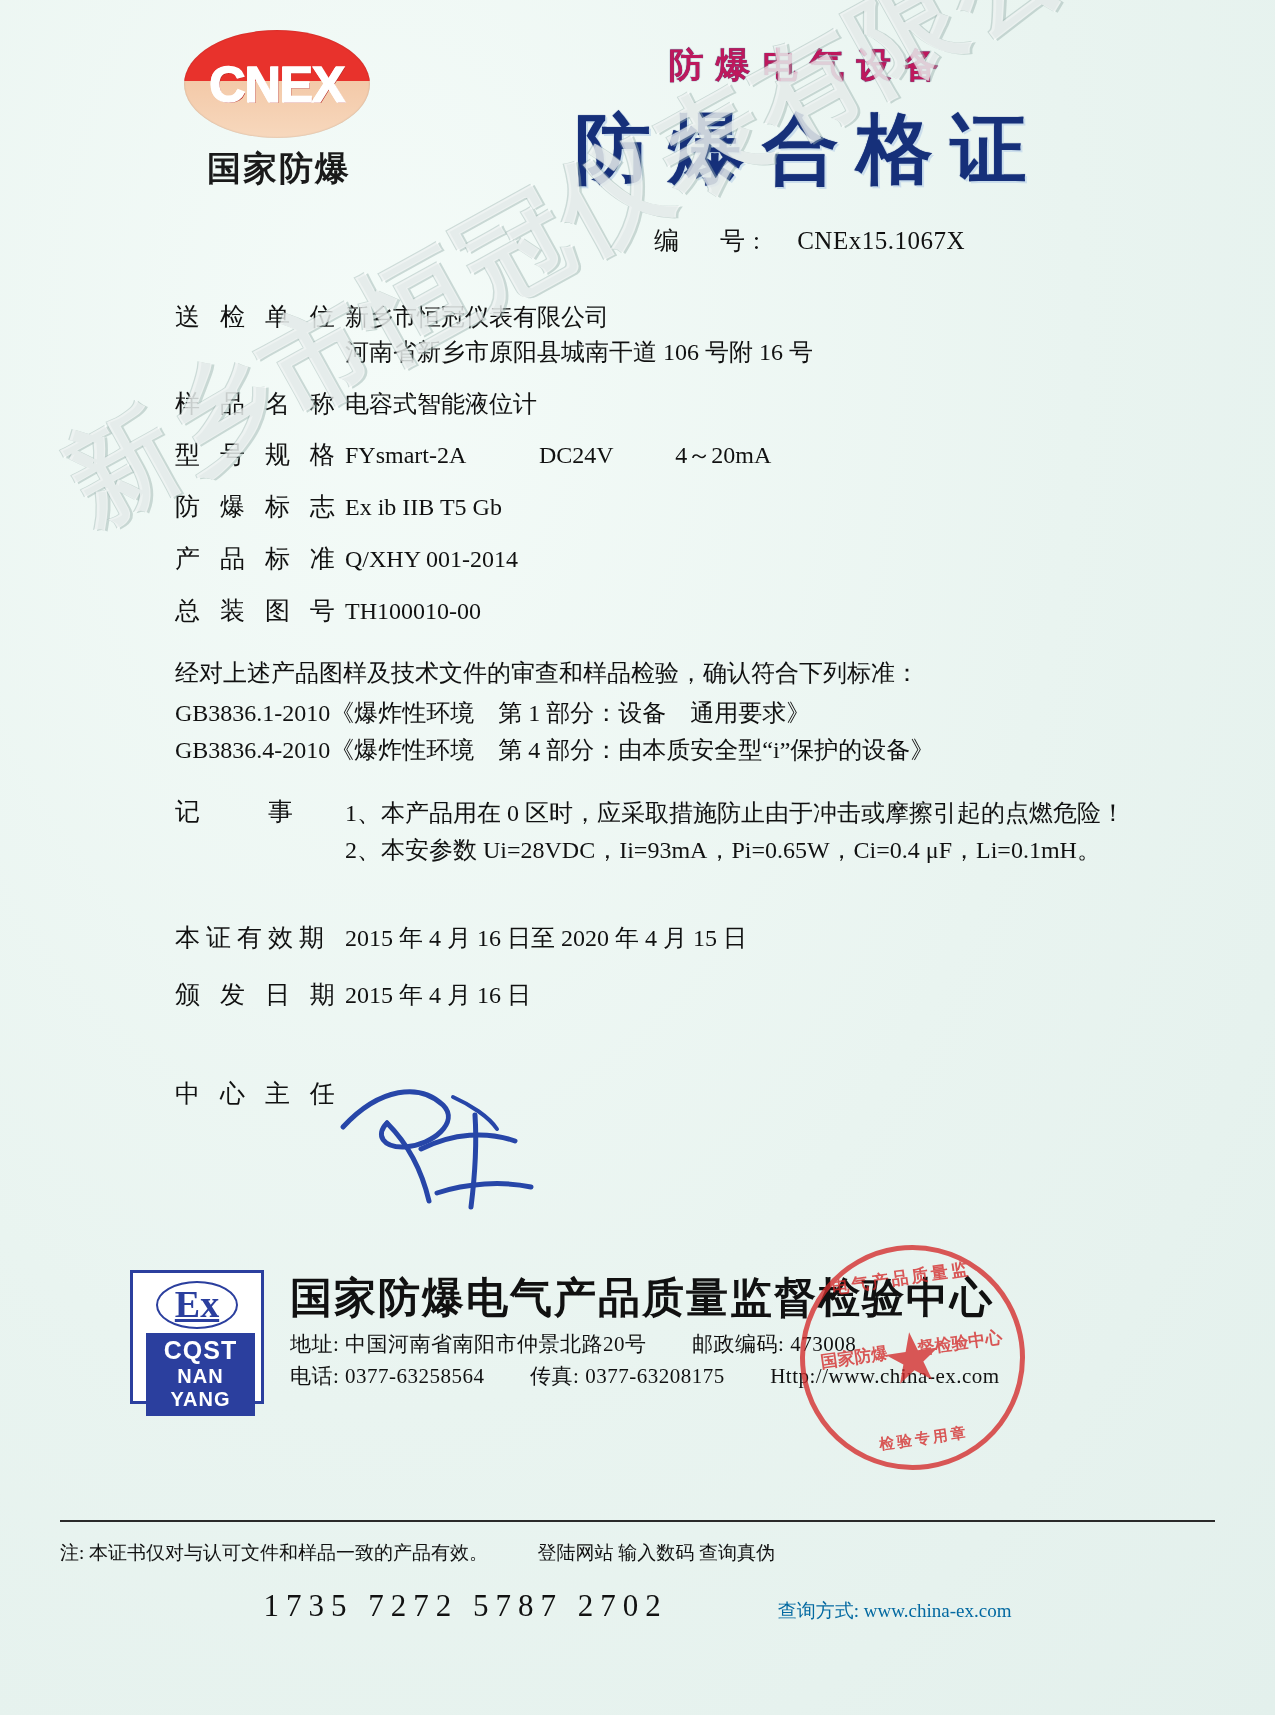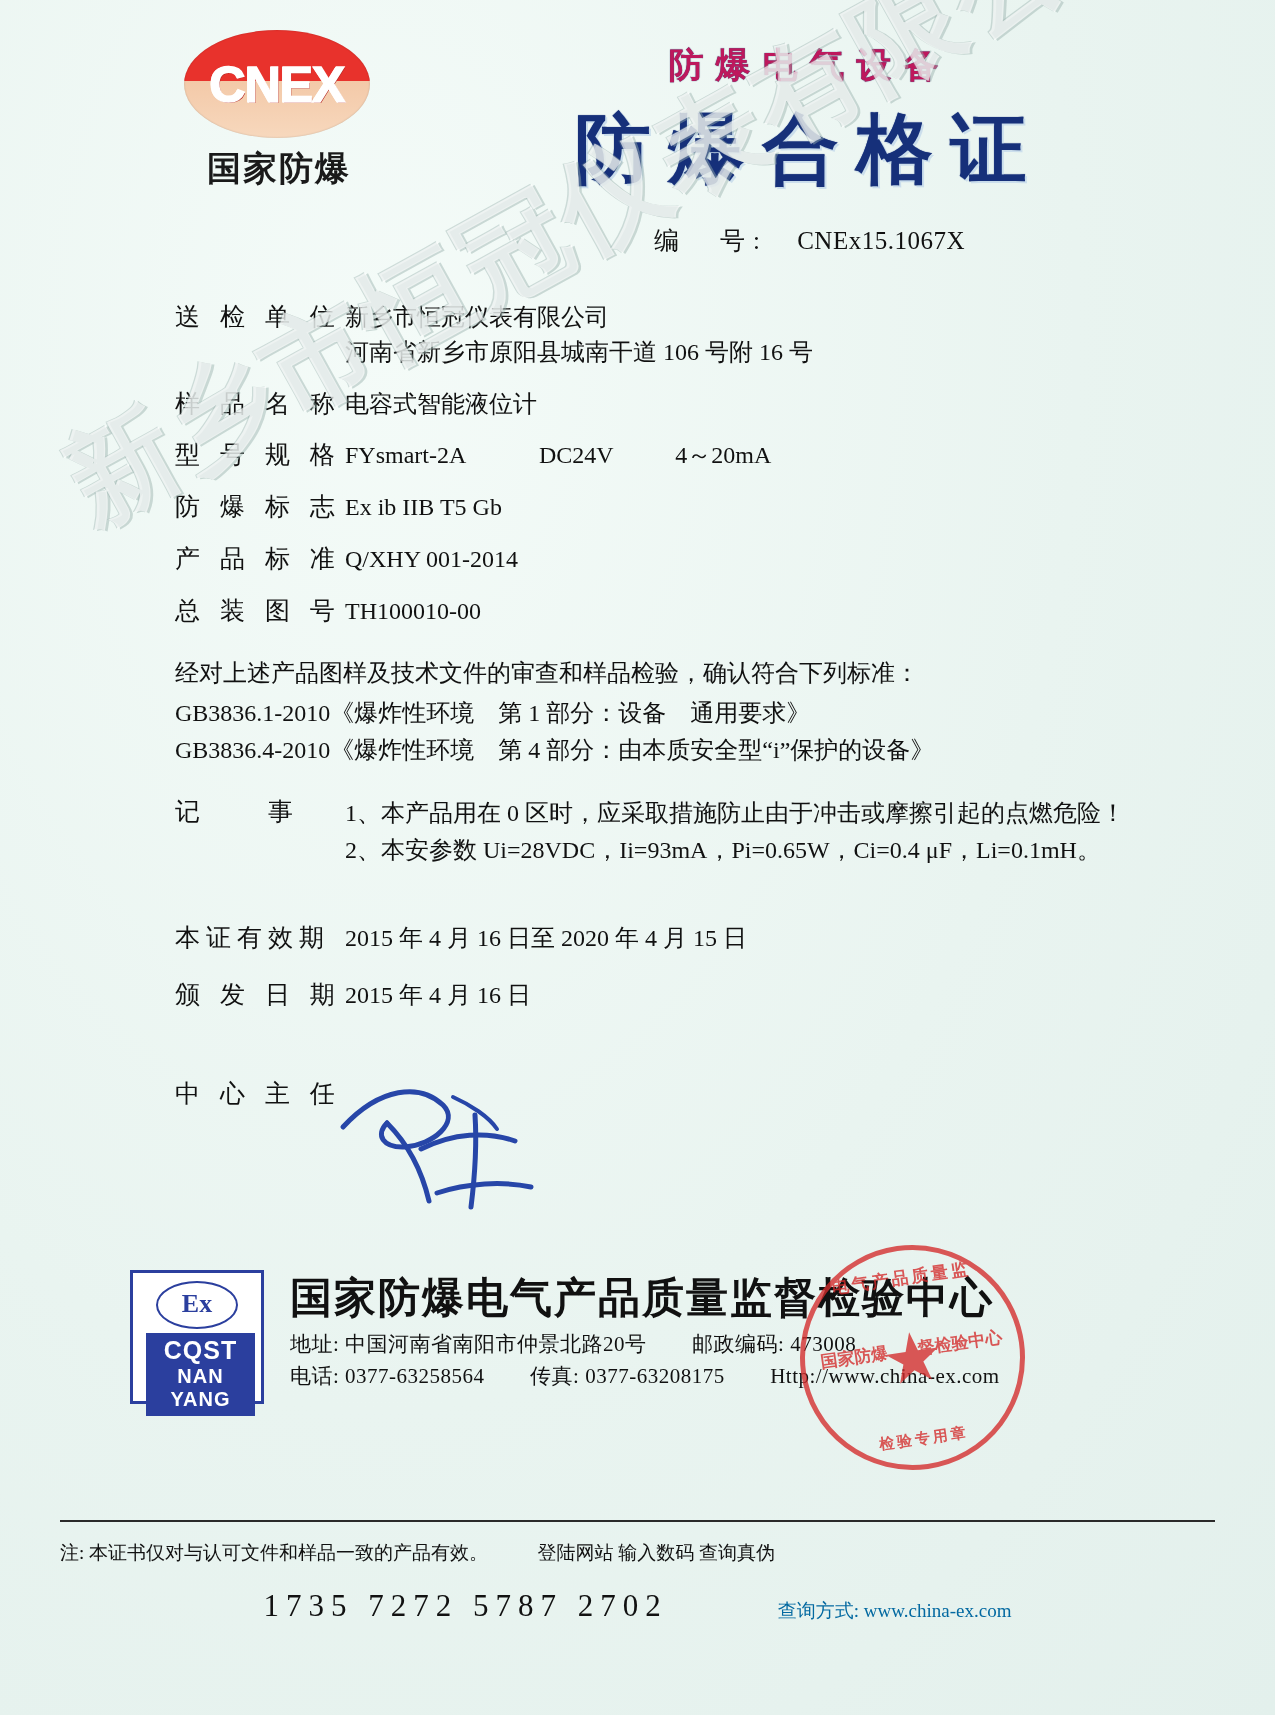--- a/index.html
+++ b/index.html
@@ -184,23 +184,24 @@
     font-family: "Liberation Serif", serif;
     flex: 0 0 128px;
   }
   .cqst-ex {
     margin: 8px auto 4px auto;
     width: 78px;
     height: 44px;
     border: 2.5px solid #2b3f9e;
     border-radius: 50%;
     color: #2b3f9e;
-    font-size: 26px;
+    font-size: 38px;
     font-weight: bold;
     line-height: 42px;
+    text-decoration: underline;
   }
   .cqst-box {
     margin: 0 6px 6px 13px;
     background: #2b3f9e;
     color: #ffffff;
     font-weight: bold;
     font-family: "Liberation Sans", sans-serif;
     padding: 3px 0 5px 0;
     line-height: 1.15;
   }

